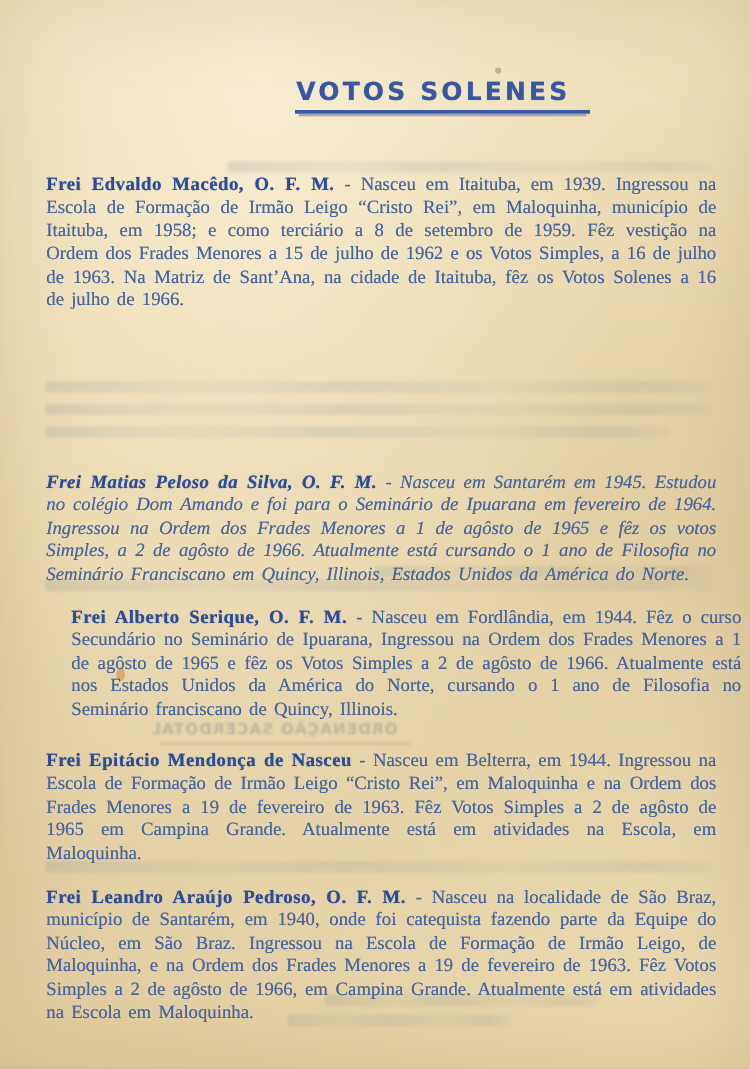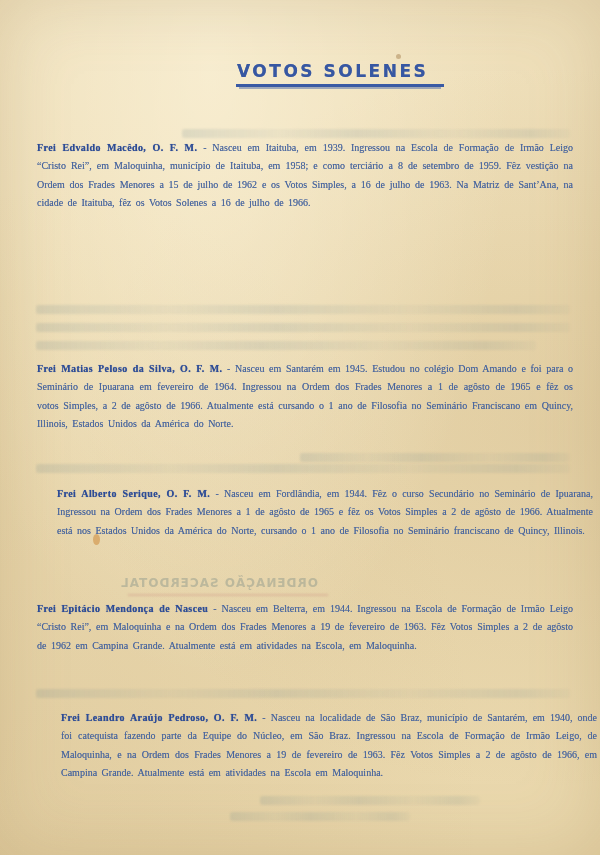--- a/index.html
+++ b/index.html
@@ -17,54 +17,54 @@
     overflow:hidden;
     font-family:"Liberation Serif", serif;
   }
 
   
   .sec-title {
     position:absolute;
     margin:0;
     font-family:"DejaVu Sans", sans-serif;
     font-weight:bold;
-    font-size:17px;
+    font-size:20px;
     letter-spacing:2.5px;
     color:#3757a2;
     border-bottom:3px solid #3a5aa4;
     box-shadow: 0 5px 0 -3px rgba(58,90,164,0.45);
     padding:0 16px 3px 1px;
     text-shadow:0 0 0.6px rgba(55,87,162,0.7);
     white-space:nowrap;
   }
   #title-solenes { top:61px; left:236px; }
   #title-simples { top:288px; left:185px; }
 
   
   .entry {
     position:absolute;
     left:37px; width:536px;
     margin:0;
     color:#47659e;
-    font-size:10px;
+    font-size:15px;
     line-height:18.4px;
     text-align:justify;
     word-spacing:2px;
     text-shadow:0 0 0.5px rgba(65,95,160,0.65);
   }
   .entry b {
     color:#2d4c96;
     letter-spacing:0.4px;
     text-shadow:0 0 0.7px rgba(45,76,150,0.8);
   }
   #entry-1 { top:139px; }
-  #entry-2 { top:360px; }
+  #entry-2 { top:377px;font-style:italic; }
   #entry-3 { top:485px;margin-left:20px; }
   #entry-4 { top:600px; }
-  #entry-5 { top:709px;margin-left:24px; }
+  #entry-5 { top:709px; }
 
   
   .bstripe {
     position:absolute;
     height:9px;
     background:linear-gradient(90deg,
       rgba(96,126,136,0.16), rgba(96,126,136,0.06) 25%,
       rgba(96,126,136,0.14) 45%, rgba(96,126,136,0.05) 70%,
       rgba(96,126,136,0.13) 90%, rgba(96,126,136,0.04));
     filter:blur(1.1px);
@@ -136,21 +136,21 @@
     <span>- Nasceu em Santarém em 1945. Estudou no colégio Dom Amando e foi para o Seminário de Ipuarana em fevereiro de 1964. Ingressou na Ordem dos Frades Menores a 1 de agôsto de 1965 e fêz os votos Simples, a 2 de agôsto de 1966. Atualmente está cursando o 1 ano de Filosofia no Seminário Franciscano em Quincy, Illinois, Estados Unidos da América do Norte.</span>
   </p>
 
   <p class="entry" id="entry-3">
     <b>Frei Alberto Serique, O. F. M.</b>
     <span>- Nasceu em Fordlândia, em 1944. Fêz o curso Secundário no Seminário de Ipuarana, Ingressou na Ordem dos Frades Menores a 1 de agôsto de 1965 e fêz os Votos Simples a 2 de agôsto de 1966. Atualmente está nos Estados Unidos da América do Norte, cursando o 1 ano de Filosofia no Seminário franciscano de Quincy, Illinois.</span>
   </p>
 
   <p class="entry" id="entry-4">
     <b>Frei Epitácio Mendonça de Nasceu</b>
-    <span>- Nasceu em Belterra, em 1944. Ingressou na Escola de Formação de Irmão Leigo “Cristo Rei”, em Maloquinha e na Ordem dos Frades Menores a 19 de fevereiro de 1963.  Fêz Votos Simples a 2 de agôsto de 1962 em Campina Grande.  Atualmente está em atividades na Escola, em Maloquinha.</span>
+    <span>- Nasceu em Belterra, em 1944. Ingressou na Escola de Formação de Irmão Leigo “Cristo Rei”, em Maloquinha e na Ordem dos Frades Menores a 19 de fevereiro de 1963.  Fêz Votos Simples a 2 de agôsto de 1965 em Campina Grande.  Atualmente está em atividades na Escola, em Maloquinha.</span>
   </p>
 
   <p class="entry" id="entry-5">
     <b>Frei Leandro Araújo Pedroso, O. F. M.</b>
     <span>- Nasceu na localidade de São Braz, município de  Santarém, em 1940, onde foi catequista fazendo parte da Equipe do Núcleo, em São Braz. Ingressou na Escola de Formação de Irmão Leigo, de Maloquinha, e na Ordem dos Frades Menores a 19 de fevereiro de 1963. Fêz Votos Simples a 2 de agôsto de 1966, em Campina Grande.  Atualmente está em atividades na Escola em Maloquinha.</span>
   </p>
 
 </div>
 
 </body></html>

